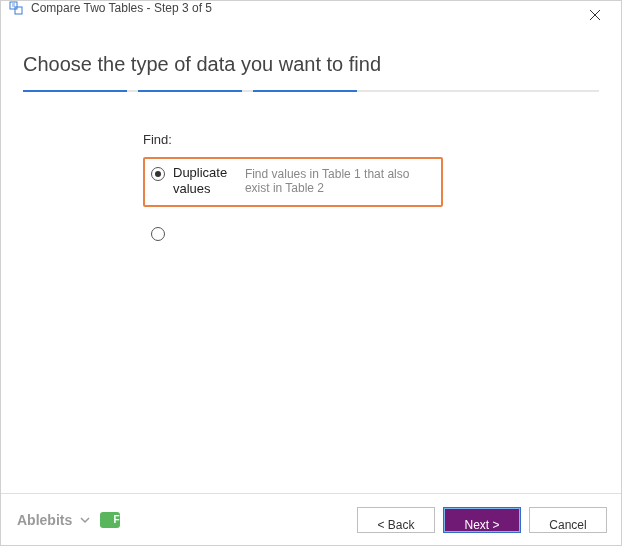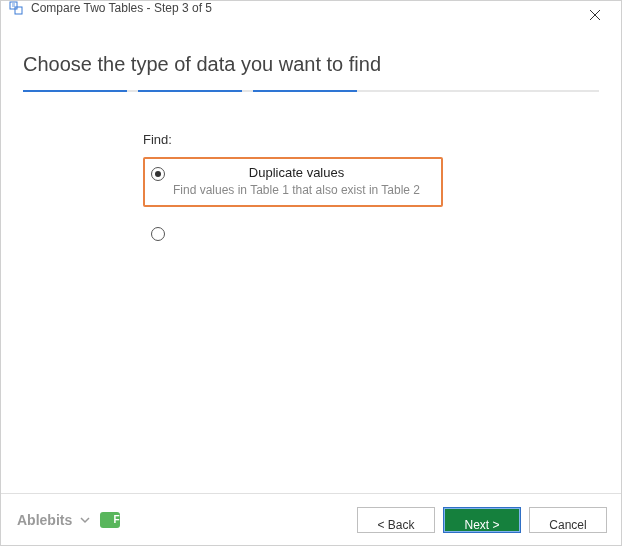--- a/index.html
+++ b/index.html
@@ -90,21 +90,21 @@
     margin-right: 8px;
     display: flex; align-items: center; justify-content: center;
     flex-shrink: 0;
     cursor: pointer;
   }
   .radio .dot {
     width: 6px; height: 6px;
     border-radius: 50%;
     background: #333;
   }
-  .opt-body { display: flex; flex-direction: column; text-align: center; }
+  .opt-body { display: flex; flex-direction: row; }
   .opt-title {
     font-size: 13px;
     color: #222;
     font-weight: 400;
     line-height: 16px;
   }
   .opt-desc {
     font-size: 12px;
     color: #888;
     margin-top: 2px;
@@ -148,21 +148,21 @@
     font-size: 12px;
     color: #333;
     display: flex;
     align-items: flex-end;
     justify-content: center;
     margin-left: 8px;
     cursor: pointer;
     padding: 0 12px;
   }
   .btn.primary {
-    background: #15803d;
+    background: #701a75;
     border-color: #2f6fc5;
     color: #fff;
     box-shadow: 0 0 0 1px #7fb4ef inset;
   }
 </style>
 </head>
 <body>
 
 <div class="window">
 

